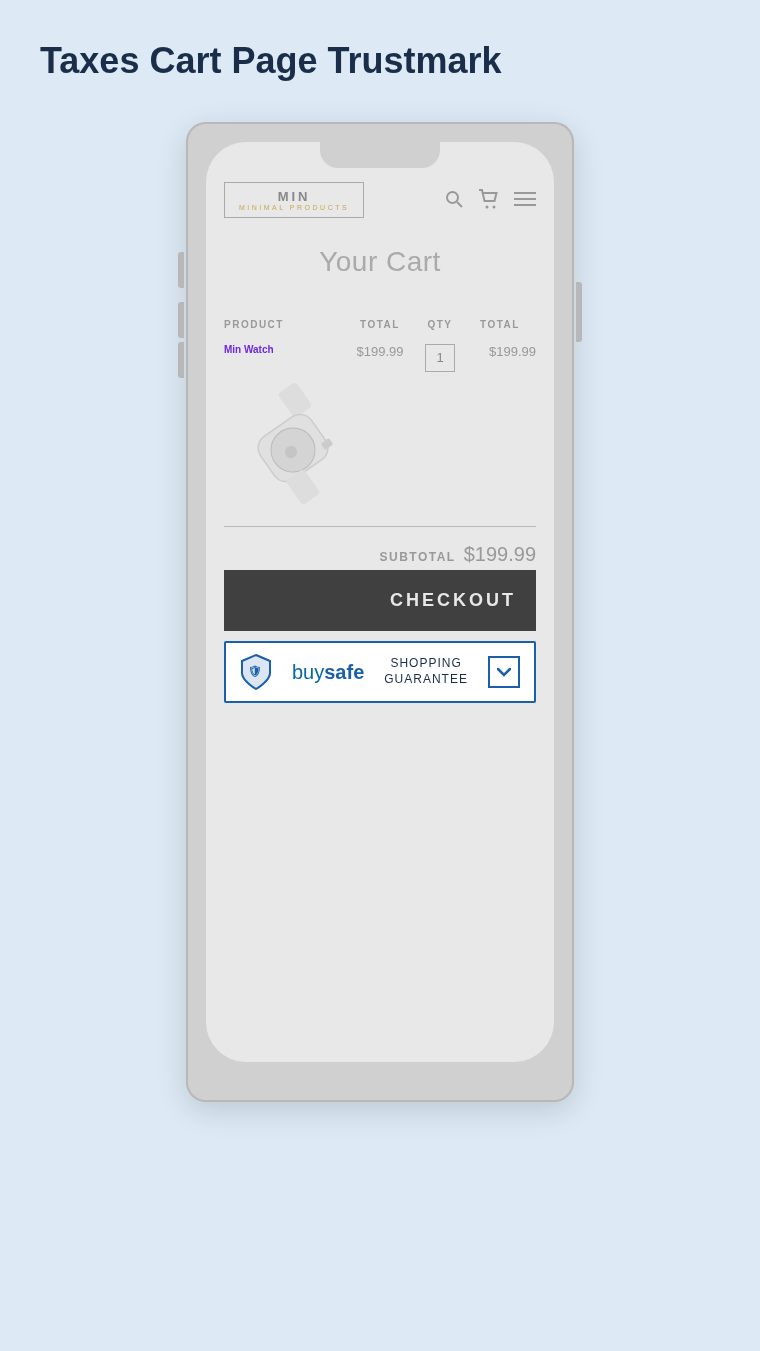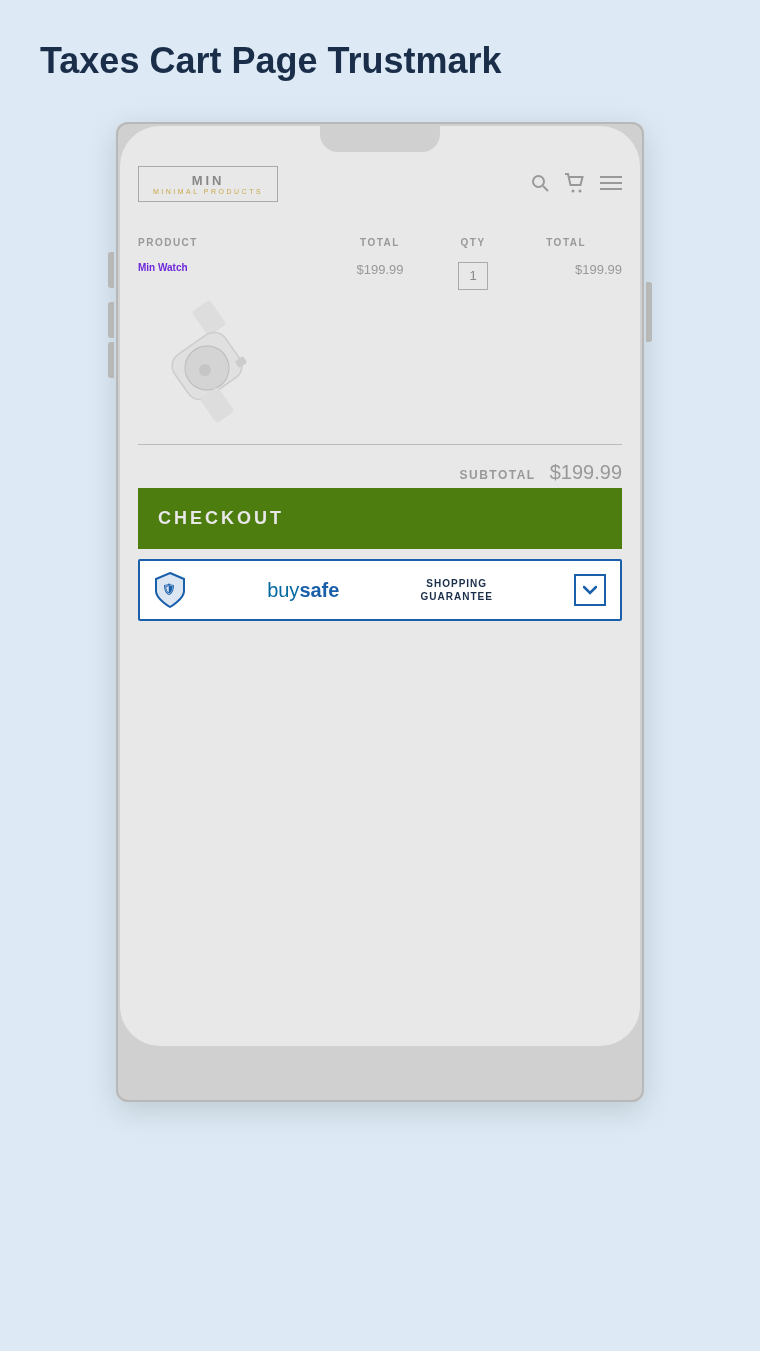--- a/index.html
+++ b/index.html
@@ -19,25 +19,25 @@
       font-size: 36px;
       font-weight: 800;
       color: #1a2e4a;
       margin-bottom: 40px;
       align-self: flex-start;
       padding-left: 20px;
     }
 
     
     .phone-shell {
-      width: 528px;
+      width: 388px;
       min-height: 980px;
       background: #d0d0d0;
-      border-radius: 12px;
-      padding: 4px;
+      border-radius: 20px;
+      padding: 20px;
       box-shadow: inset 0 0 0 2px #b8b8b8, 0 8px 30px rgba(0,0,0,0.15);
       position: relative;
     }
 
     
     .phone-shell::before {
       content: '';
       position: absolute;
       left: -8px;
       top: 130px;
@@ -215,21 +215,21 @@
       border: none;
       border-top: 1.5px solid #bbb;
       margin: 16px 0;
     }
 
     
     .subtotal-row {
       display: flex;
       justify-content: flex-end;
       align-items: baseline;
-      gap: 14px;
+      gap: 8px;
       margin-bottom: 4px;
     }
 
     .subtotal-label {
       font-size: 12px;
       font-weight: 700;
       letter-spacing: 1.5px;
       color: #999;
     }
 
@@ -244,24 +244,24 @@
       font-size: 10px;
       color: #bbb;
       font-style: italic;
       margin-bottom: 16px;
     }
 
     
     .checkout-btn {
       display: block;
       width: 100%;
-      background: #4d7c0f;
+      background: #404040;
       border: none;
       padding: 20px;
-      text-align: left;
+      text-align: right;
       font-size: 18px;
       font-weight: 700;
       letter-spacing: 3px;
       color: #e8e8e8;
       cursor: pointer;
       margin-bottom: 0;
     }
 
     
     .trustmark {
@@ -289,22 +289,22 @@
     .buysafe-brand {
       font-size: 18px;
       color: #1a5faa;
     }
 
     .shopping-guarantee {
       text-align: center;
     }
 
     .shopping-text {
-      font-size: 10px;
-      font-weight: 700;
+      font-size: 12px;
+      font-weight: 400;
       color: #1a2e4a;
       letter-spacing: 1px;
       line-height: 1.3;
     }
 
     .trustmark-chevron {
       width: 32px;
       height: 32px;
       border: 2px solid #1a5faa;
       display: flex;
@@ -348,20 +348,21 @@
           <span class="nav-icon">
             <svg width="22" height="16" viewBox="0 0 22 16" fill="none" stroke="#999" stroke-width="2.2" stroke-linecap="round">
               <line x1="0" y1="2" x2="22" y2="2"></line>
               <line x1="0" y1="8" x2="22" y2="8"></line>
               <line x1="0" y1="14" x2="22" y2="14"></line>
             </svg>
           </span>
         </div>
       </nav>
 
+      <h2 class="cart-title">Your Cart</h2>
 
       <div class="cart-table-header">
         <span>PRODUCT</span>
         <span>TOTAL</span>
         <span>QTY</span>
         <span>TOTAL</span>
       </div>
 
       <div class="cart-row">
         <span class="cart-product-name">Min Watch</span>

